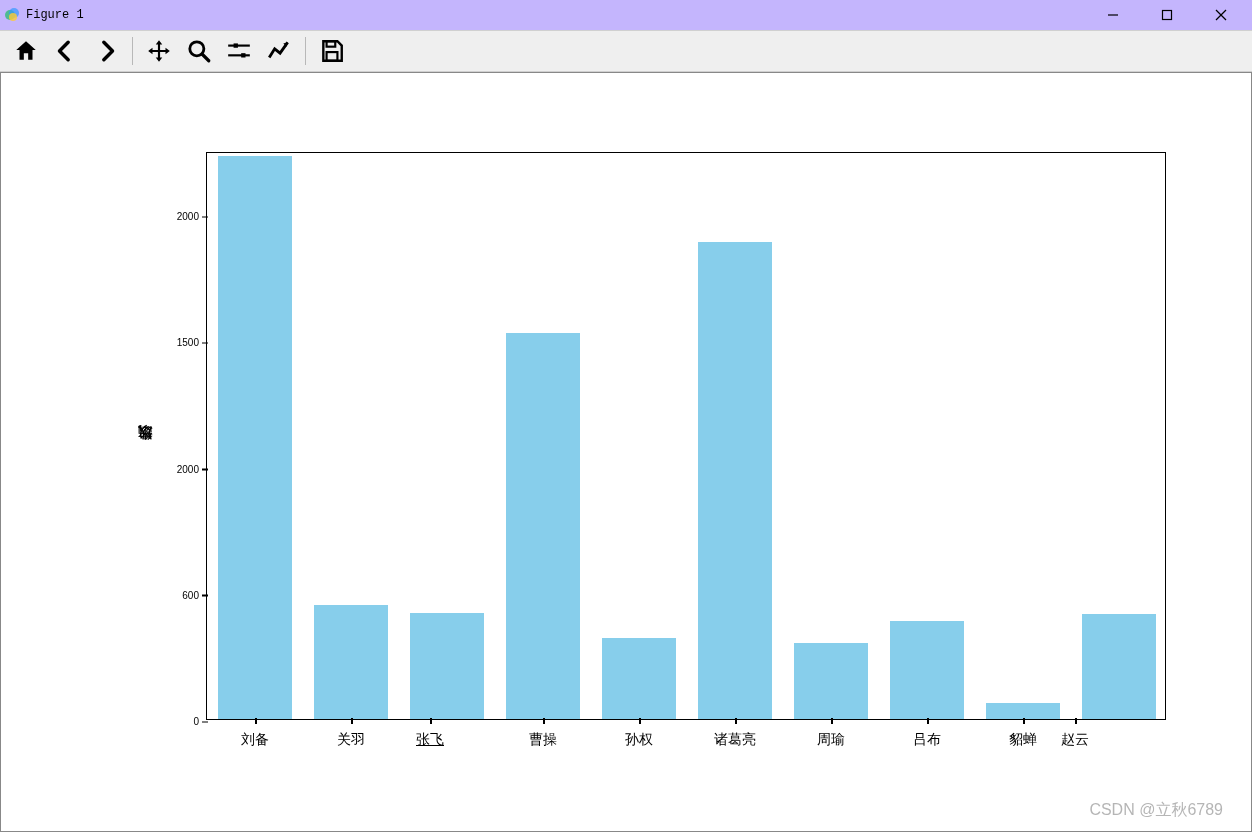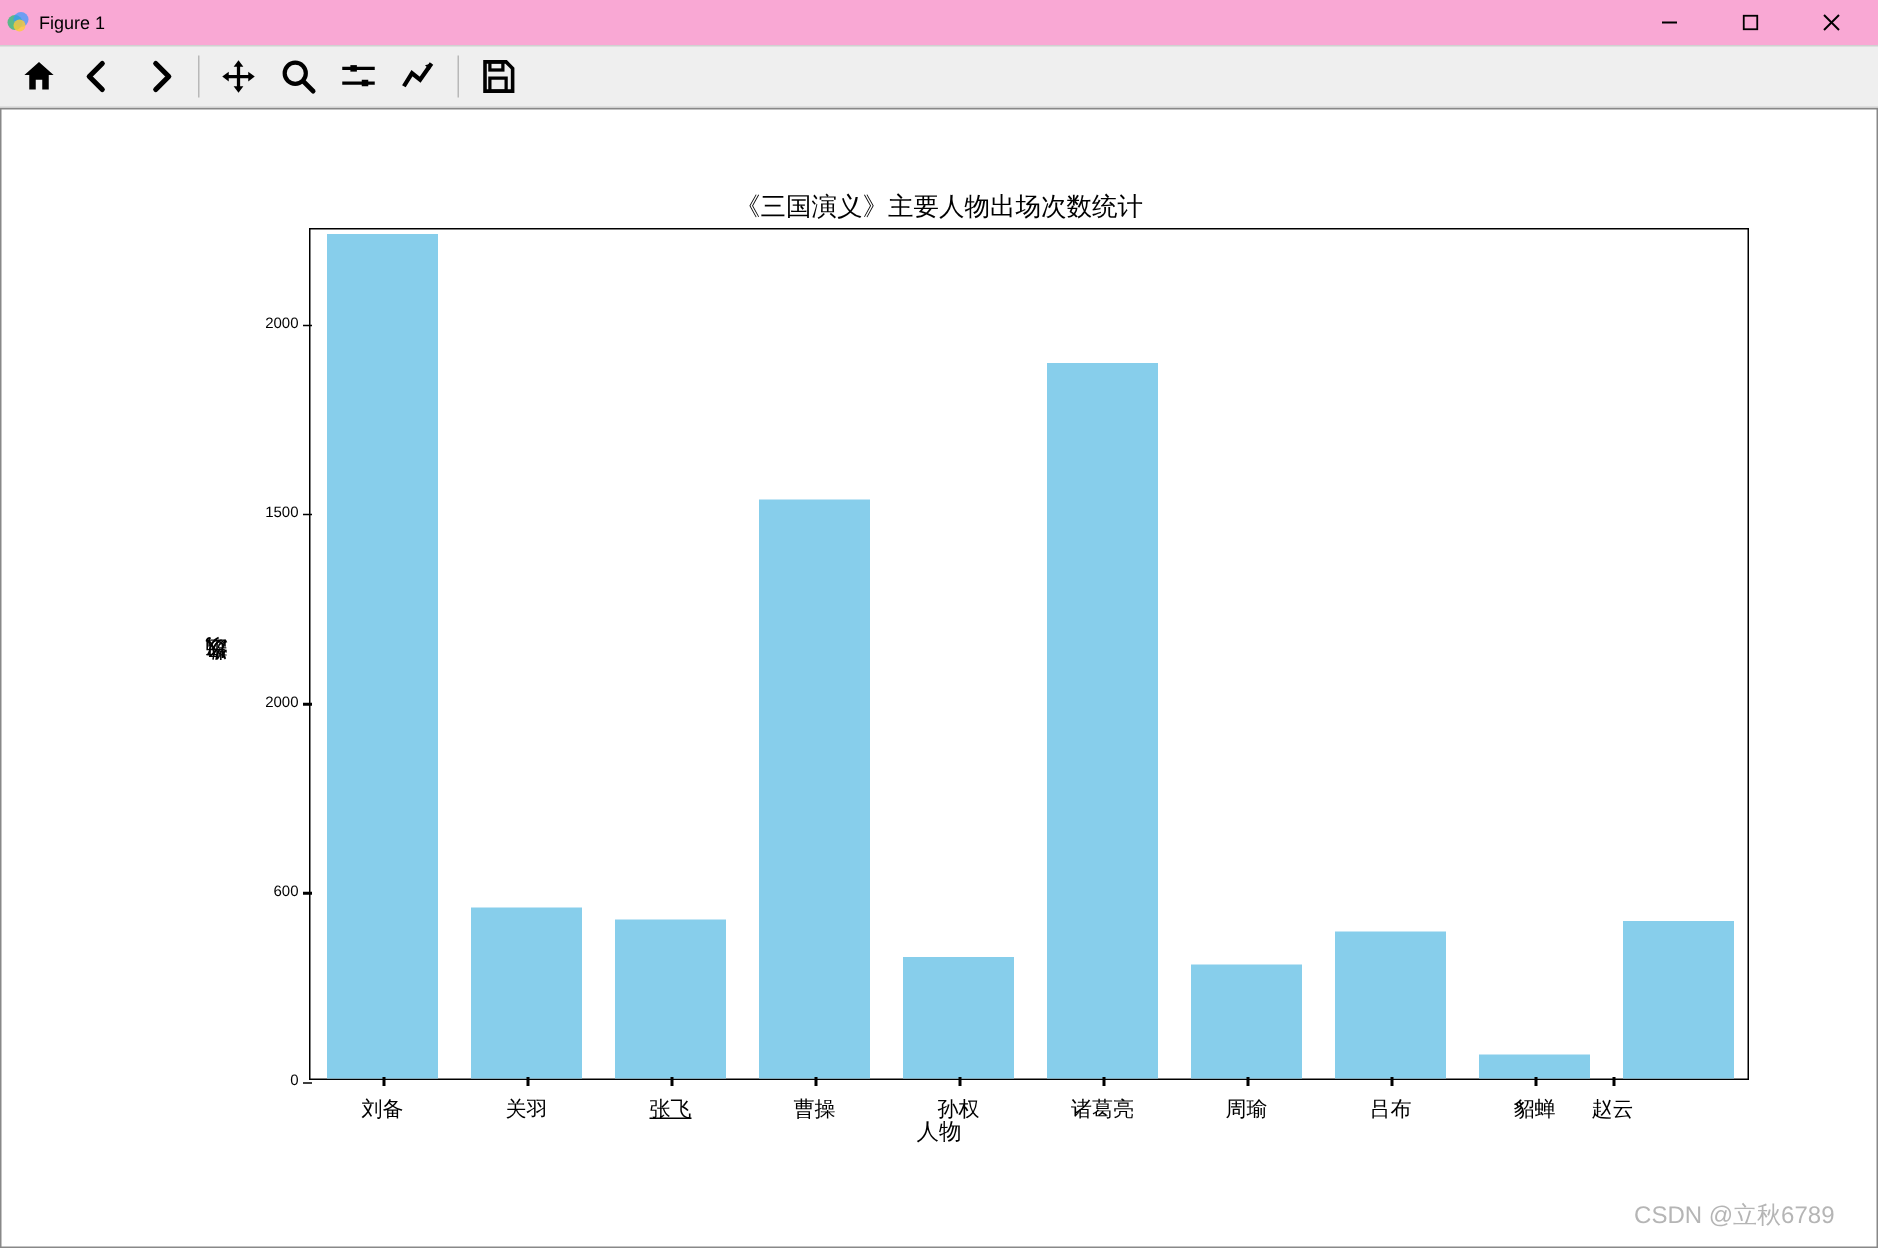--- a/index.html
+++ b/index.html
@@ -6,26 +6,27 @@
     body {
       font-family: "Microsoft YaHei", "SimSun", Arial, sans-serif;
       background: #ffffff;
       width: 1252px;
       height: 832px;
       overflow: hidden;
       position: relative;
     }
     .titlebar {
       height: 30px;
-      background: #f9a8d4;
+      background: #c4b5fd;
       display: flex;
       align-items: center;
       padding: 0 4px;
       font-size: 12px;
       color: #000;
+      font-family: Liberation Mono, monospace;
     }
     .titlebar .app-icon {
       width: 16px;
       height: 16px;
       margin-right: 6px;
       display: inline-flex;
       align-items: center;
       justify-content: center;
     }
     .titlebar .title-text { flex: 0 0 auto; }
@@ -252,45 +253,43 @@
     <svg viewBox="0 0 24 24">
         <path d="M4 3 L17 3 L21 7 L21 21 L4 21 Z" fill="none" stroke="#000" stroke-width="2.2"></path>
         <rect x="7" y="3" width="8" height="5" fill="none" stroke="#000" stroke-width="2"></rect>
         <rect x="7" y="13" width="10" height="8" fill="none" stroke="#000" stroke-width="2"></rect>
       </svg>
   </div>
 </div>
 
 <div class="canvas-area">
   <div class="chart-container">
-    <div class="chart-title">《三国演义》主要人物出场次数统计</div>
     <div class="ylabel"><span class="ylabel-inner">出场次数</span></div>
     <div class="plot-area" id="plot">
         <div class="ytick" style="top: 568px;">0</div>
         <div class="ytick" style="top: 441.778px;">600</div>
         <div class="ytick" style="top: 315.556px;">2000</div>
         <div class="ytick" style="top: 189.333px;">1500</div>
         <div class="ytick" style="top: 63.1111px;">2000</div>
         <div class="bar" style="left: 10.56px; width: 74.88px; height: 562.951px; background: rgb(135, 206, 235);"></div>
         <div class="xtick" style="left: 48px;">刘备</div>
         <div class="bar" style="left: 106.56px; width: 74.88px; height: 113.6px; background: rgb(135, 206, 235);"></div>
         <div class="xtick" style="left: 144px;">关羽</div>
         <div class="bar" style="left: 202.56px; width: 74.88px; height: 106.027px; background: rgb(135, 206, 235);"></div>
-        <div class="xtick" style="left: 240px; text-decoration: underline;">张飞</div>
+        <div class="xtick" style="left: 223px; text-decoration: underline;">张飞</div>
         <div class="bar" style="left: 298.56px; width: 74.88px; height: 386.24px; background: rgb(135, 206, 235);"></div>
         <div class="xtick" style="left: 336px;">曹操</div>
         <div class="bar" style="left: 394.56px; width: 74.88px; height: 80.7822px; background: rgb(135, 206, 235);"></div>
         <div class="xtick" style="left: 432px;">孙权</div>
         <div class="bar" style="left: 490.56px; width: 74.88px; height: 477.12px; background: rgb(135, 206, 235);"></div>
         <div class="xtick" style="left: 528px;">诸葛亮</div>
         <div class="bar" style="left: 586.56px; width: 74.88px; height: 75.7333px; background: rgb(135, 206, 235);"></div>
         <div class="xtick" style="left: 624px;">周瑜</div>
         <div class="bar" style="left: 682.56px; width: 74.88px; height: 98.4533px; background: rgb(135, 206, 235);"></div>
         <div class="xtick" style="left: 720px;">吕布</div>
         <div class="bar" style="left: 778.56px; width: 74.88px; height: 16.4089px; background: rgb(135, 206, 235);"></div>
         <div class="xtick" style="left: 816px;">貂蝉</div>
         <div class="bar" style="left: 874.56px; width: 74.88px; height: 104.764px; background: rgb(135, 206, 235);"></div>
         <div class="xtick" style="left: 868px;">赵云</div>
       </div>
-    <div class="xlabel">人物</div>
   </div>
   <div class="watermark">CSDN @立秋6789</div>
 </div>
 
 </body></html>

